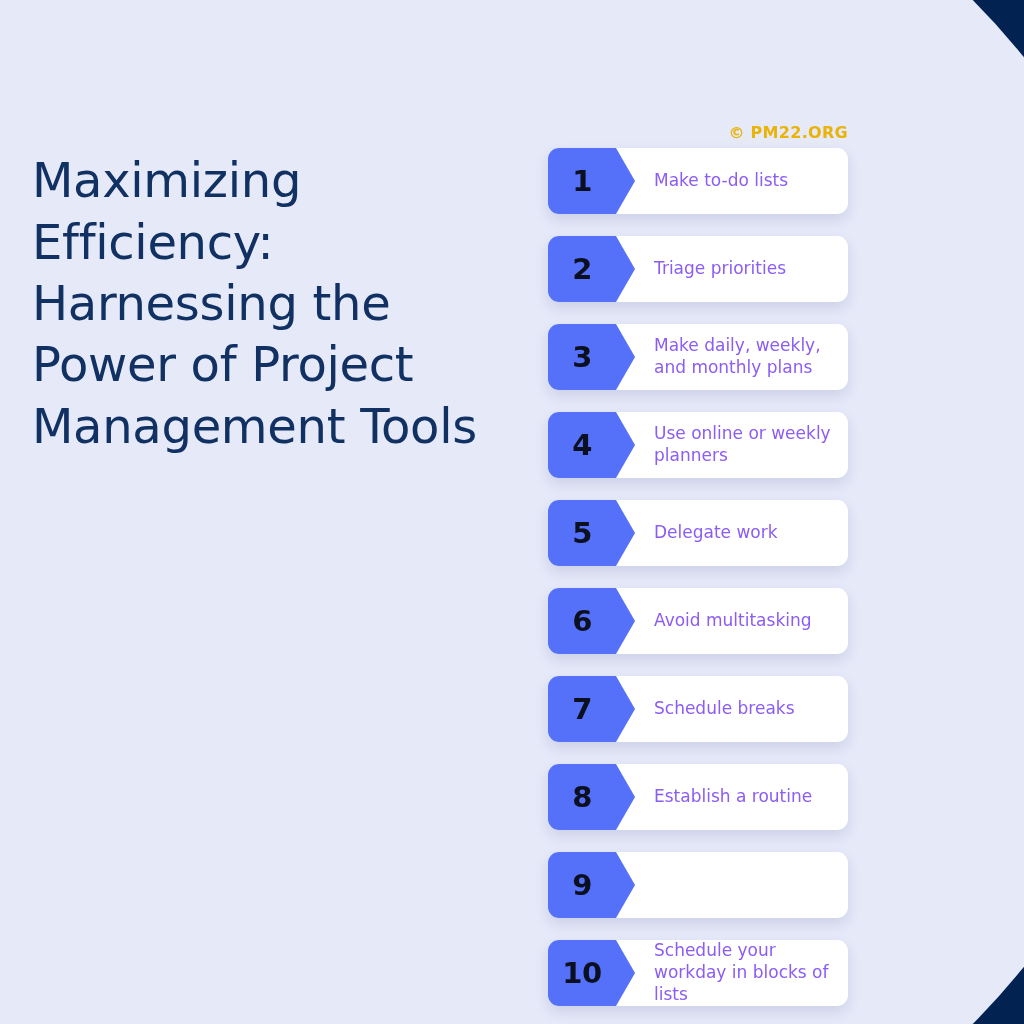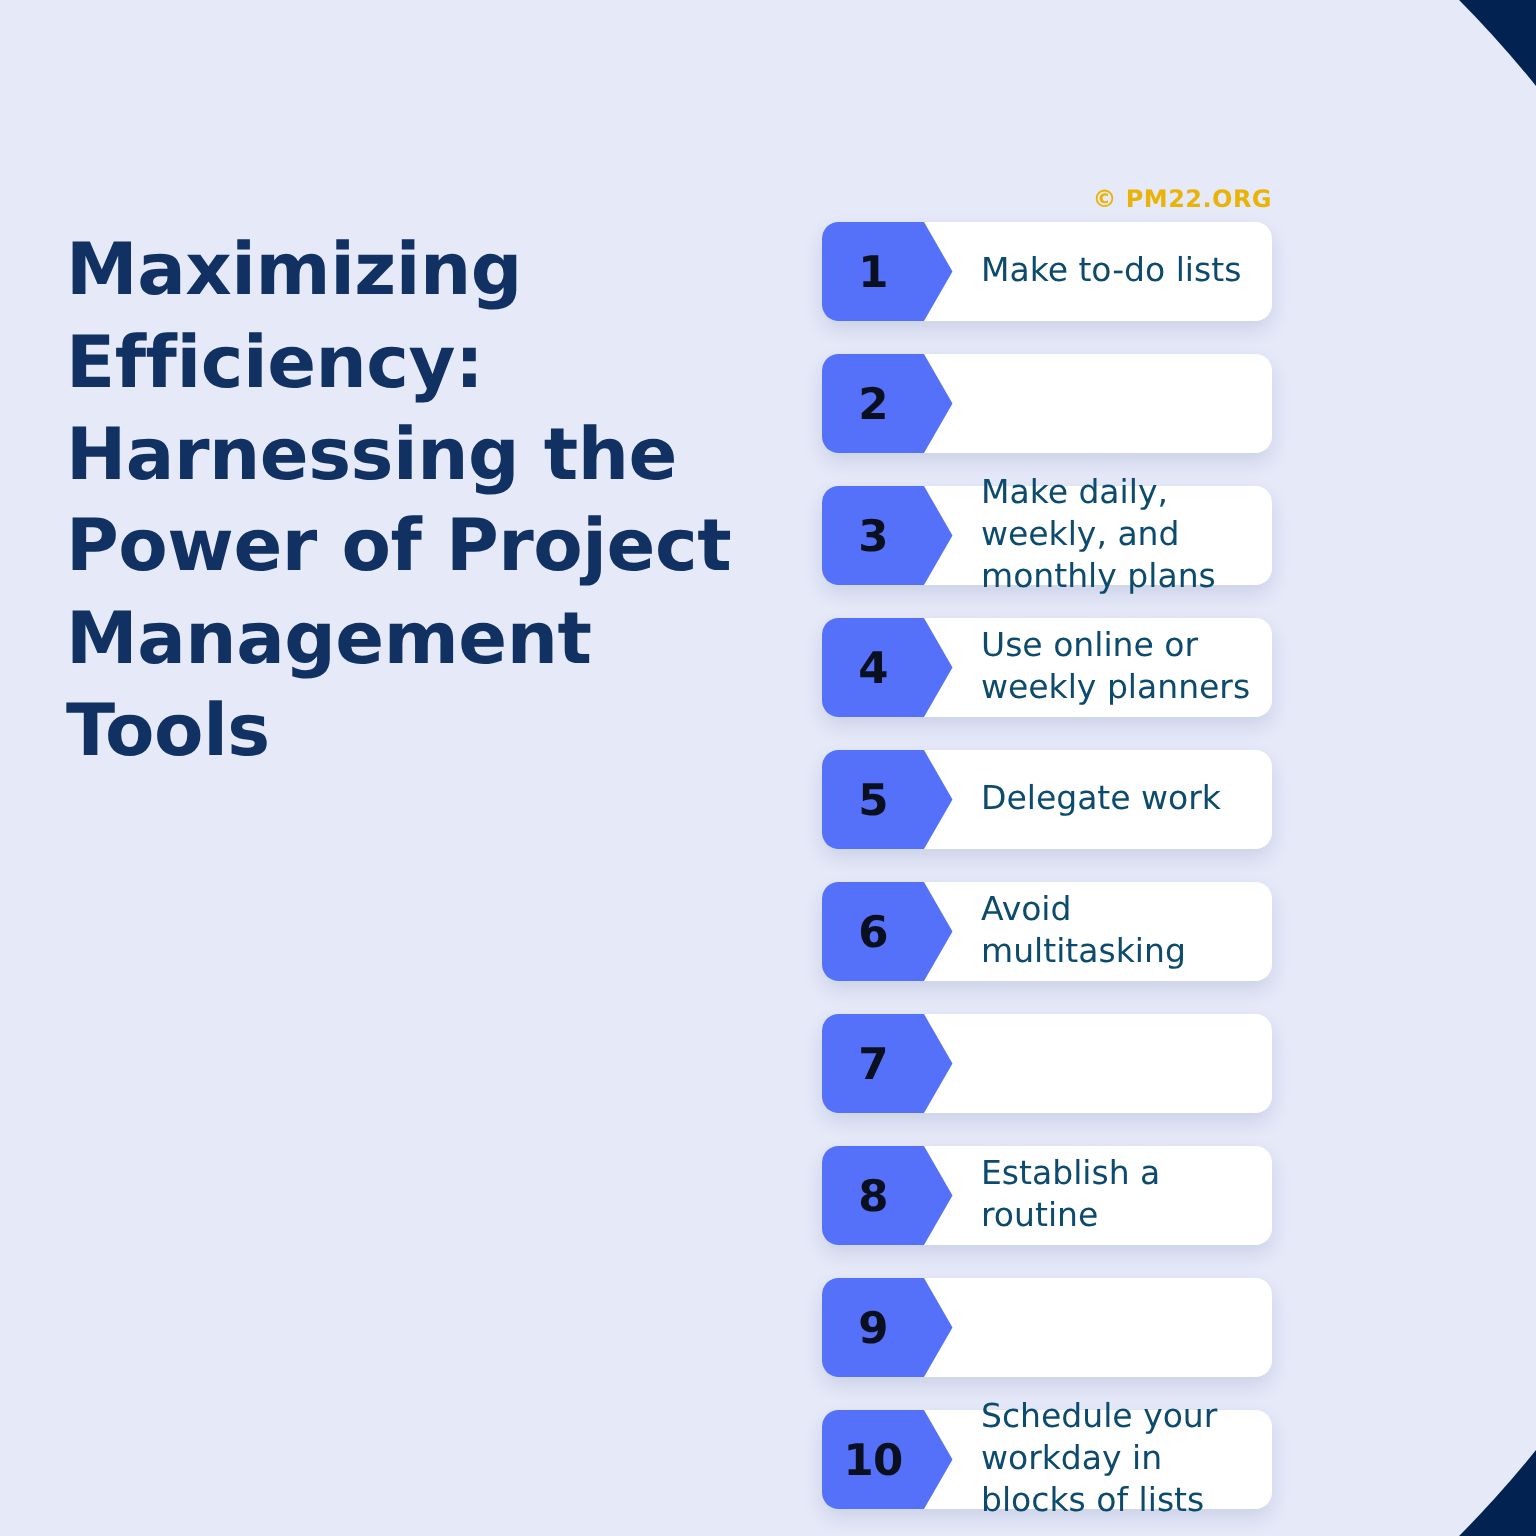--- a/index.html
+++ b/index.html
@@ -50,23 +50,23 @@
   
   #corner-tl{
     left:-560px;top:-612px;
     width:800px;height:800px;
     background:#0B2A60;
     border-radius:50%;
   }
 
   
   #title{
-    position:absolute;left:44px;top:118px;width:500px;
+    position:absolute;left:32px;top:118px;width:500px;
     color:#113163;
-    font-size:48px;font-weight:700;line-height:1.28;
+    font-size:48px;font-weight:400;line-height:1.28;
     letter-spacing:-0.3px;
     white-space:pre-line;
   }
 
   
   #watermark{
     position:absolute;right:176px;top:123px;
     color:#eab308;font-size:16px;font-weight:700;
     letter-spacing:0.3px;
   }
@@ -94,22 +94,22 @@
   .badge::after{
     content:"";position:absolute;left:100%;top:0;
     width:0;height:0;
     border-top:33px solid transparent;
     border-bottom:33px solid transparent;
     border-left:19px solid #5571FA;
   }
   .card-label{
     flex:1 1 auto;
     padding-left:38px;padding-right:12px;
-    color:#0c4a6e;
-    font-size:22px;font-weight:400;line-height:1.28;
+    color:#8b5cf6;
+    font-size:17px;font-weight:400;line-height:1.28;
     z-index:3;
   }
 </style>
 </head>
 <body>
 
 <div id="stage">
 
   <div class="swoosh" id="corner-tl"></div>
   <div class="swoosh" id="band-blue-dark"></div>
@@ -123,20 +123,21 @@
   <div id="watermark">© PM22.ORG</div>
 
   <div id="list">
   <div class="card">
     <div class="badge">1</div>
     <div class="card-label">Make to-do lists</div>
   </div>
 
   <div class="card">
     <div class="badge">2</div>
+    <div class="card-label">Triage priorities</div>
   </div>
 
   <div class="card">
     <div class="badge">3</div>
     <div class="card-label">Make daily, weekly, and monthly plans</div>
   </div>
 
   <div class="card">
     <div class="badge">4</div>
     <div class="card-label">Use online or weekly planners</div>
@@ -147,20 +148,21 @@
     <div class="card-label">Delegate work</div>
   </div>
 
   <div class="card">
     <div class="badge">6</div>
     <div class="card-label">Avoid multitasking</div>
   </div>
 
   <div class="card">
     <div class="badge">7</div>
+    <div class="card-label">Schedule breaks</div>
   </div>
 
   <div class="card">
     <div class="badge">8</div>
     <div class="card-label">Establish a routine</div>
   </div>
 
   <div class="card">
     <div class="badge">9</div>
   </div>

